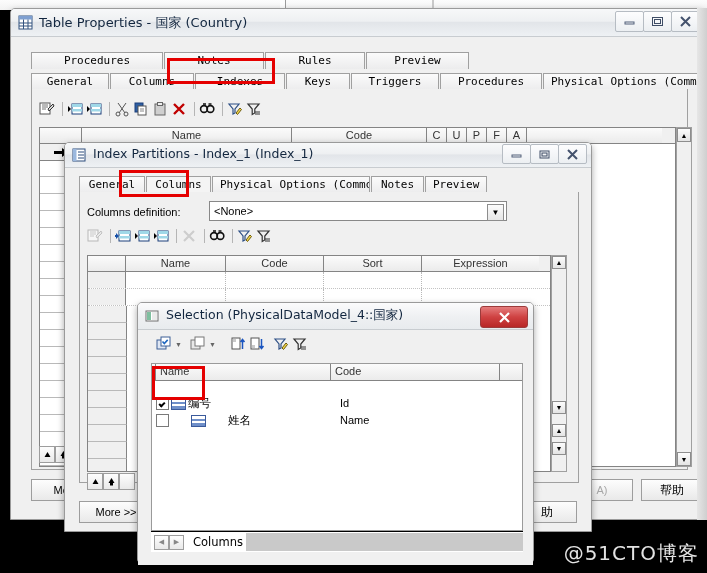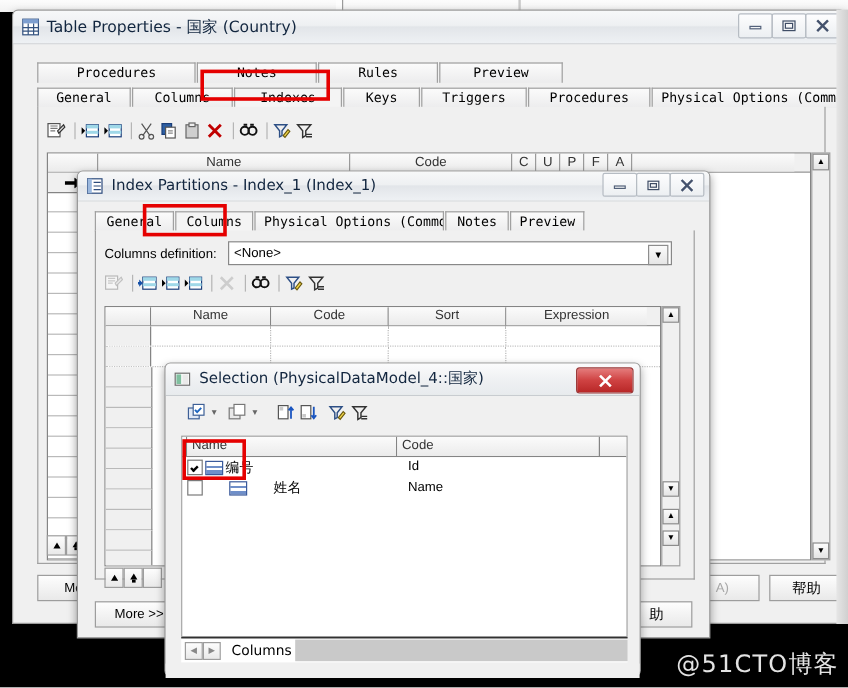--- a/index.html
+++ b/index.html
@@ -369,21 +369,21 @@
       <div class="tab sel" style="width:65px">Columns</div>
       <div class="tab" style="width:158px">Physical Options (Common)</div>
       <div class="tab" style="width:53px">Notes</div>
       <div class="tab" style="width:62px">Preview</div>
     </div>
 
     <div style="position:absolute;left:14px;top:49px;width:498px;height:290px;background:#f0f0f0;border:1px solid #a0a0a0;border-top:none;"></div>
 
     <div class="label" style="left:22px;top:63px;">Columns definition:</div>
 
-    <div class="cbox" style="left:125px;top:58px;width:370px;height:20px;text-align:center;">
+    <div class="cbox" style="left:144px;top:58px;width:298px;height:20px;text-align:center;">
       <span style="position:absolute;left:4px;top:3px;font-size:11px;">&lt;None&gt;</span>
       <span class="cbarrow">▼</span>
     </div>
 
     <div class="tbbar" style="left:22px;top:85px;">
       <span class="ticon" style="opacity:.45;">
         <svg width="16" height="16" viewBox="0 0 16 16">
           <rect x="1" y="2" width="10" height="11" fill="#fff" stroke="#777"></rect>
           <path d="M3 4h6M3 6h6M3 8h4" stroke="#999"></path>
           <path d="M9 8 l5 -5 l1 2 l-5 5 z" fill="#e0e0e0" stroke="#888"></path>
@@ -575,21 +575,21 @@
 
     <div class="grid" style="left:13px;top:60px;width:372px;height:168px;border:1px solid #9a9a9a;">
       <div class="ghead" style="height:16px;">
         <div class="gh" style="width:4px"></div>
         <div class="gh" style="width:176px;text-align:left;padding-left:4px;">Name</div>
         <div class="gh" style="width:170px;text-align:left;padding-left:4px;">Code</div>
         <div class="gh" style="width:22px;border-right:none"></div>
       </div>
 
       <div style="background:#fff;height:150px;">
-        <div class="grow" style="height:17px;border:none;">
+        <div class="grow" style="height:17px;border:none;margin-top:14px;">
           <div style="width:180px;padding-left:4px;display:flex;align-items:center;">
             <span class="chk on"></span>
             <span class="colicon"></span>
             <span style="font-family:'DejaVu Sans',sans-serif;font-size:11.5px;">编号</span>
           </div>
           <div style="width:170px;padding-left:4px;line-height:17px;">Id</div>
         </div>
         <div class="grow" style="height:17px;border:none;">
           <div style="width:180px;padding-left:4px;display:flex;align-items:center;gap:20px;">
             <span class="chk"></span>

